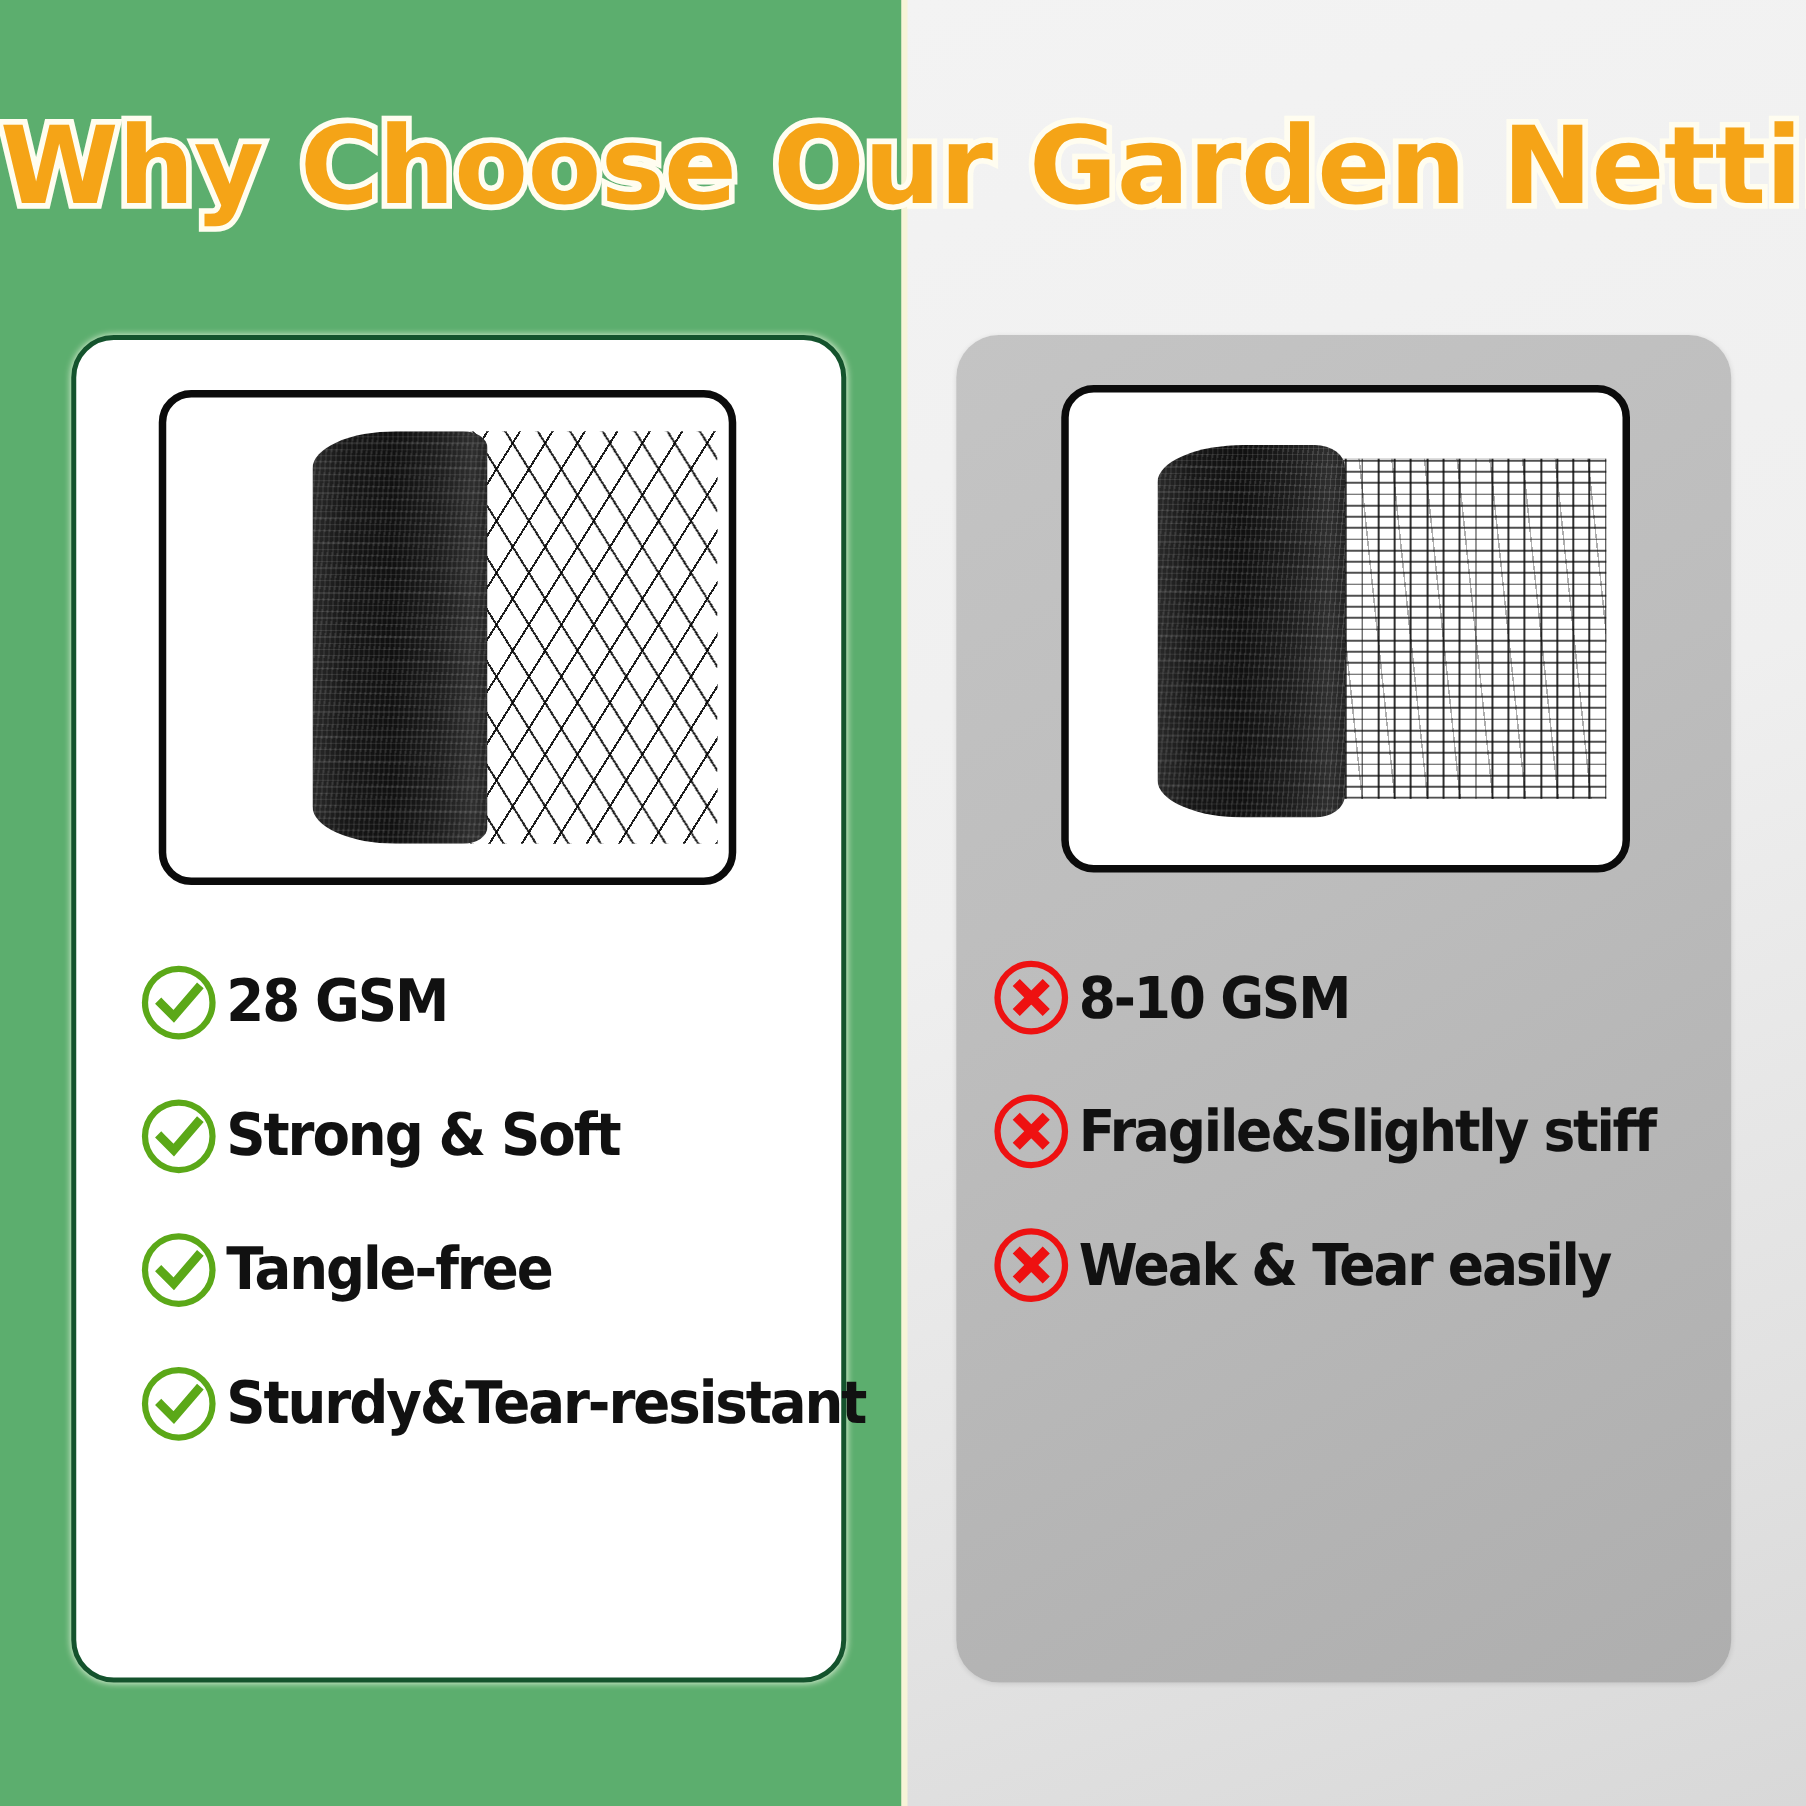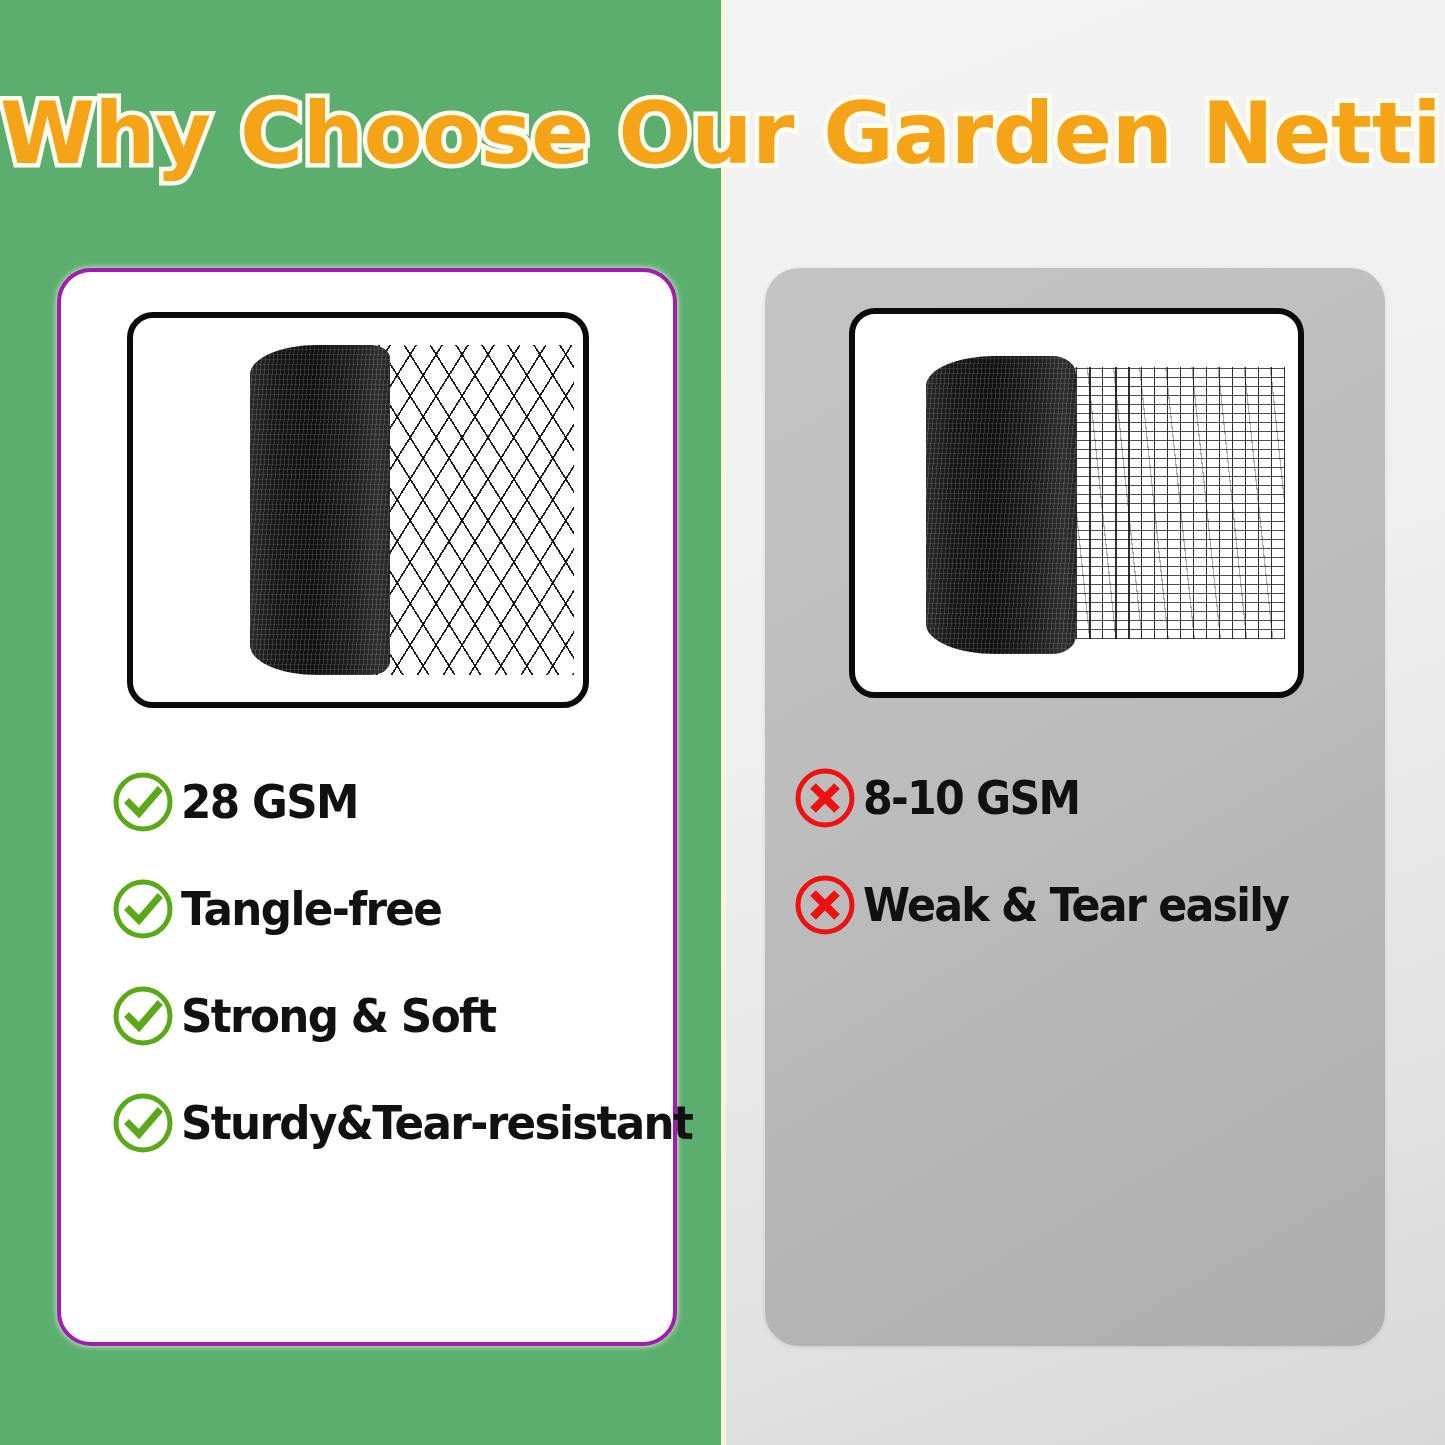--- a/index.html
+++ b/index.html
@@ -63,21 +63,21 @@
     position: absolute;
     box-sizing: border-box;
   }
   .card-good {
     left: 57px;
     top: 268px;
     width: 620px;
     height: 1078px;
     background: #ffffff;
     border-radius: 34px;
-    border: 4px solid #a21caf;
+    border: 4px solid #14532d;
     box-shadow: 0 0 6px rgba(255,255,240,0.85);
   }
   .card-bad {
     left: 765px;
     top: 268px;
     width: 620px;
     height: 1078px;
     background: linear-gradient(150deg, #c4c4c4 0%, #bdbdbd 40%, #b4b4b4 75%, #aeaeae 100%);
     border-radius: 34px;
     box-shadow: 0 1px 4px rgba(0,0,0,0.10);
@@ -240,29 +240,29 @@
         </svg>
         <span class="feature-text">28 GSM</span>
       </div>
 
 
       <div class="feature-row">
         <svg class="feature-icon" viewBox="0 0 64 64">
           <circle cx="32" cy="32" r="27" fill="none" stroke="#5ba818" stroke-width="5"></circle>
           <path d="M18 33 L28 43 L47 21" fill="none" stroke="#5ba818" stroke-width="7" stroke-linecap="square" stroke-linejoin="miter"></path>
         </svg>
-        <span class="feature-text">Tangle-free</span>
+        <span class="feature-text">Strong &amp; Soft</span>
       </div>
 
       <div class="feature-row">
         <svg class="feature-icon" viewBox="0 0 64 64">
           <circle cx="32" cy="32" r="27" fill="none" stroke="#5ba818" stroke-width="5"></circle>
           <path d="M18 33 L28 43 L47 21" fill="none" stroke="#5ba818" stroke-width="7" stroke-linecap="square" stroke-linejoin="miter"></path>
         </svg>
-        <span class="feature-text">Strong &amp; Soft</span>
+        <span class="feature-text">Tangle-free</span>
       </div>
 
       <div class="feature-row">
         <svg class="feature-icon" viewBox="0 0 64 64">
           <circle cx="32" cy="32" r="27" fill="none" stroke="#5ba818" stroke-width="5"></circle>
           <path d="M18 33 L28 43 L47 21" fill="none" stroke="#5ba818" stroke-width="7" stroke-linecap="square" stroke-linejoin="miter"></path>
         </svg>
         <span class="feature-text">Sturdy&amp;Tear-resistant</span>
       </div>
 
@@ -282,26 +282,33 @@
 
       <div class="feature-row">
         <svg class="feature-icon" viewBox="0 0 64 64">
           <circle cx="32" cy="32" r="27" fill="none" stroke="#ee1111" stroke-width="5"></circle>
           <path d="M20 20 L44 44 M44 20 L20 44" fill="none" stroke="#ee1111" stroke-width="8" stroke-linecap="butt"></path>
         </svg>
         <span class="feature-text">8-10 GSM</span>
       </div>
 
 
-
-
       <div class="feature-row">
         <svg class="feature-icon" viewBox="0 0 64 64">
           <circle cx="32" cy="32" r="27" fill="none" stroke="#ee1111" stroke-width="5"></circle>
           <path d="M20 20 L44 44 M44 20 L20 44" fill="none" stroke="#ee1111" stroke-width="8" stroke-linecap="butt"></path>
         </svg>
+        <span class="feature-text">Fragile&amp;Slightly stiff</span>
+      </div>
+
+
+      <div class="feature-row">
+        <svg class="feature-icon" viewBox="0 0 64 64">
+          <circle cx="32" cy="32" r="27" fill="none" stroke="#ee1111" stroke-width="5"></circle>
+          <path d="M20 20 L44 44 M44 20 L20 44" fill="none" stroke="#ee1111" stroke-width="8" stroke-linecap="butt"></path>
+        </svg>
         <span class="feature-text">Weak &amp; Tear easily</span>
       </div>
 
     </div>
   </div>
 
 </div>
 
 </body></html>

